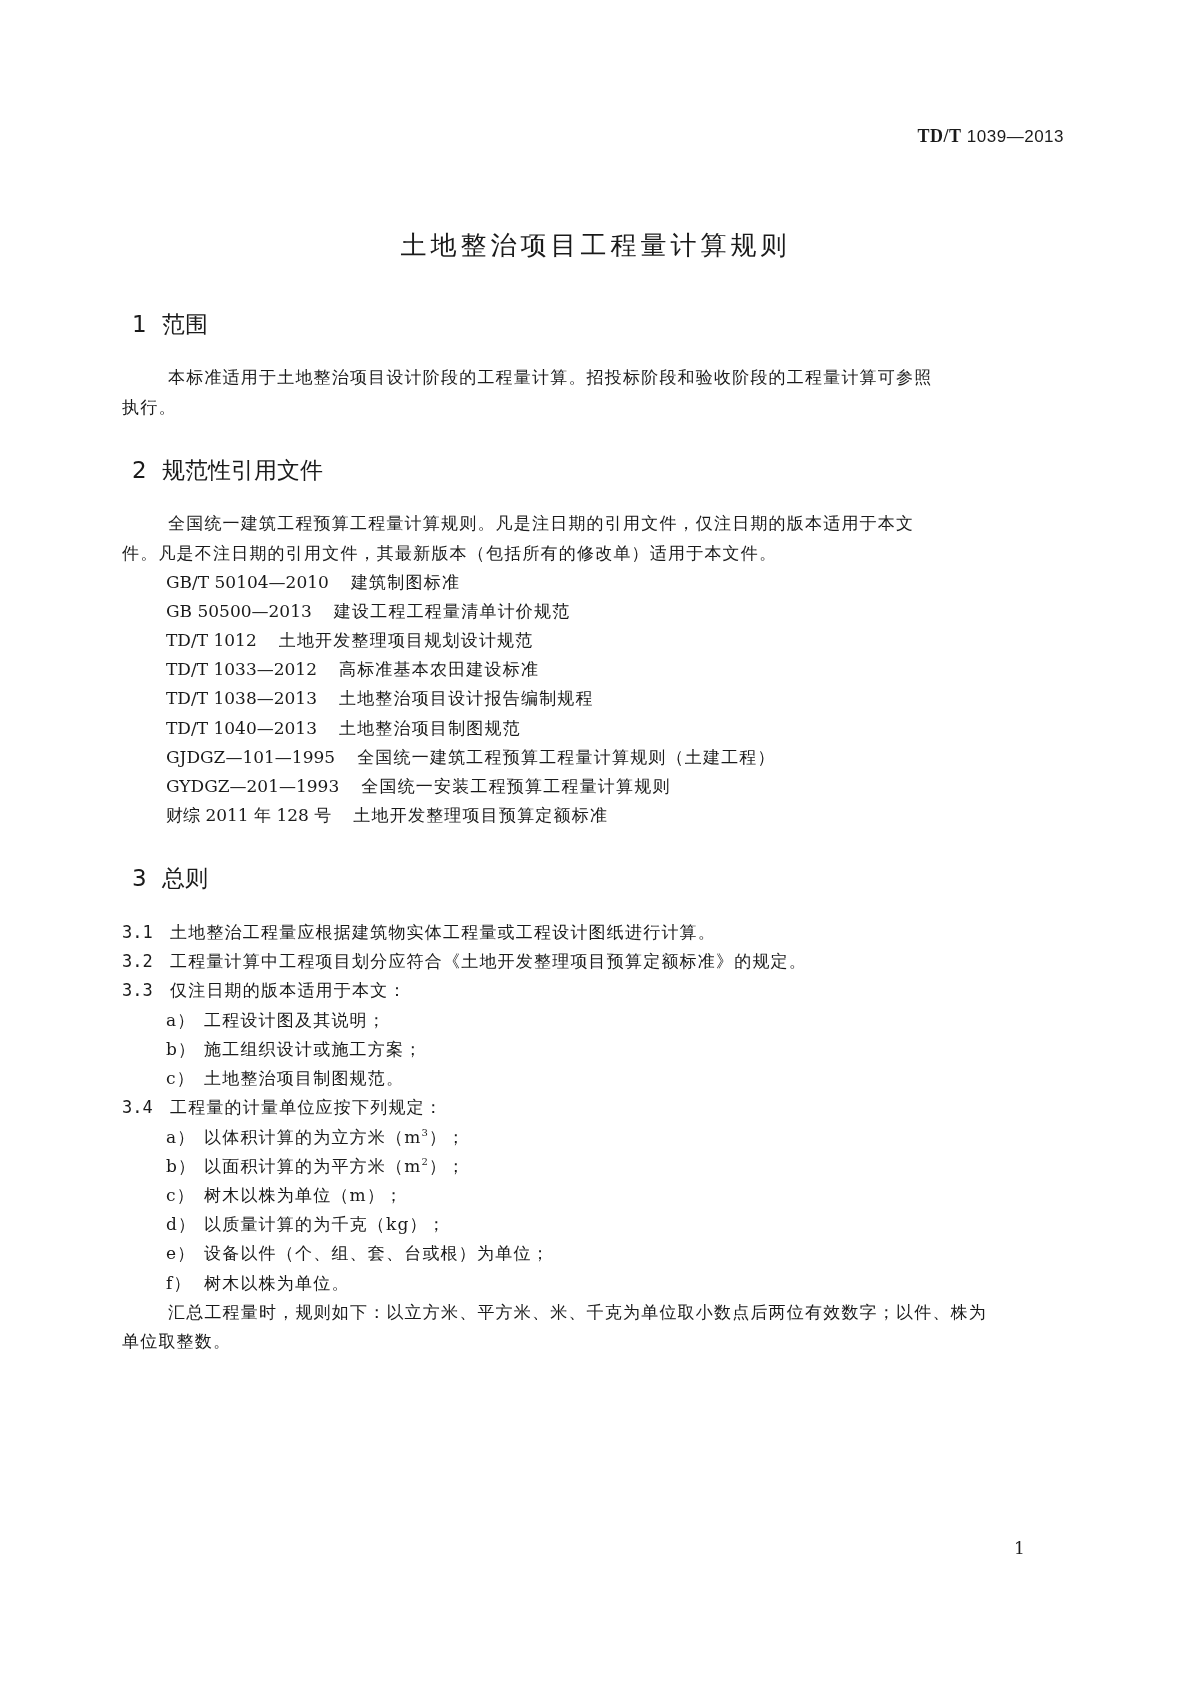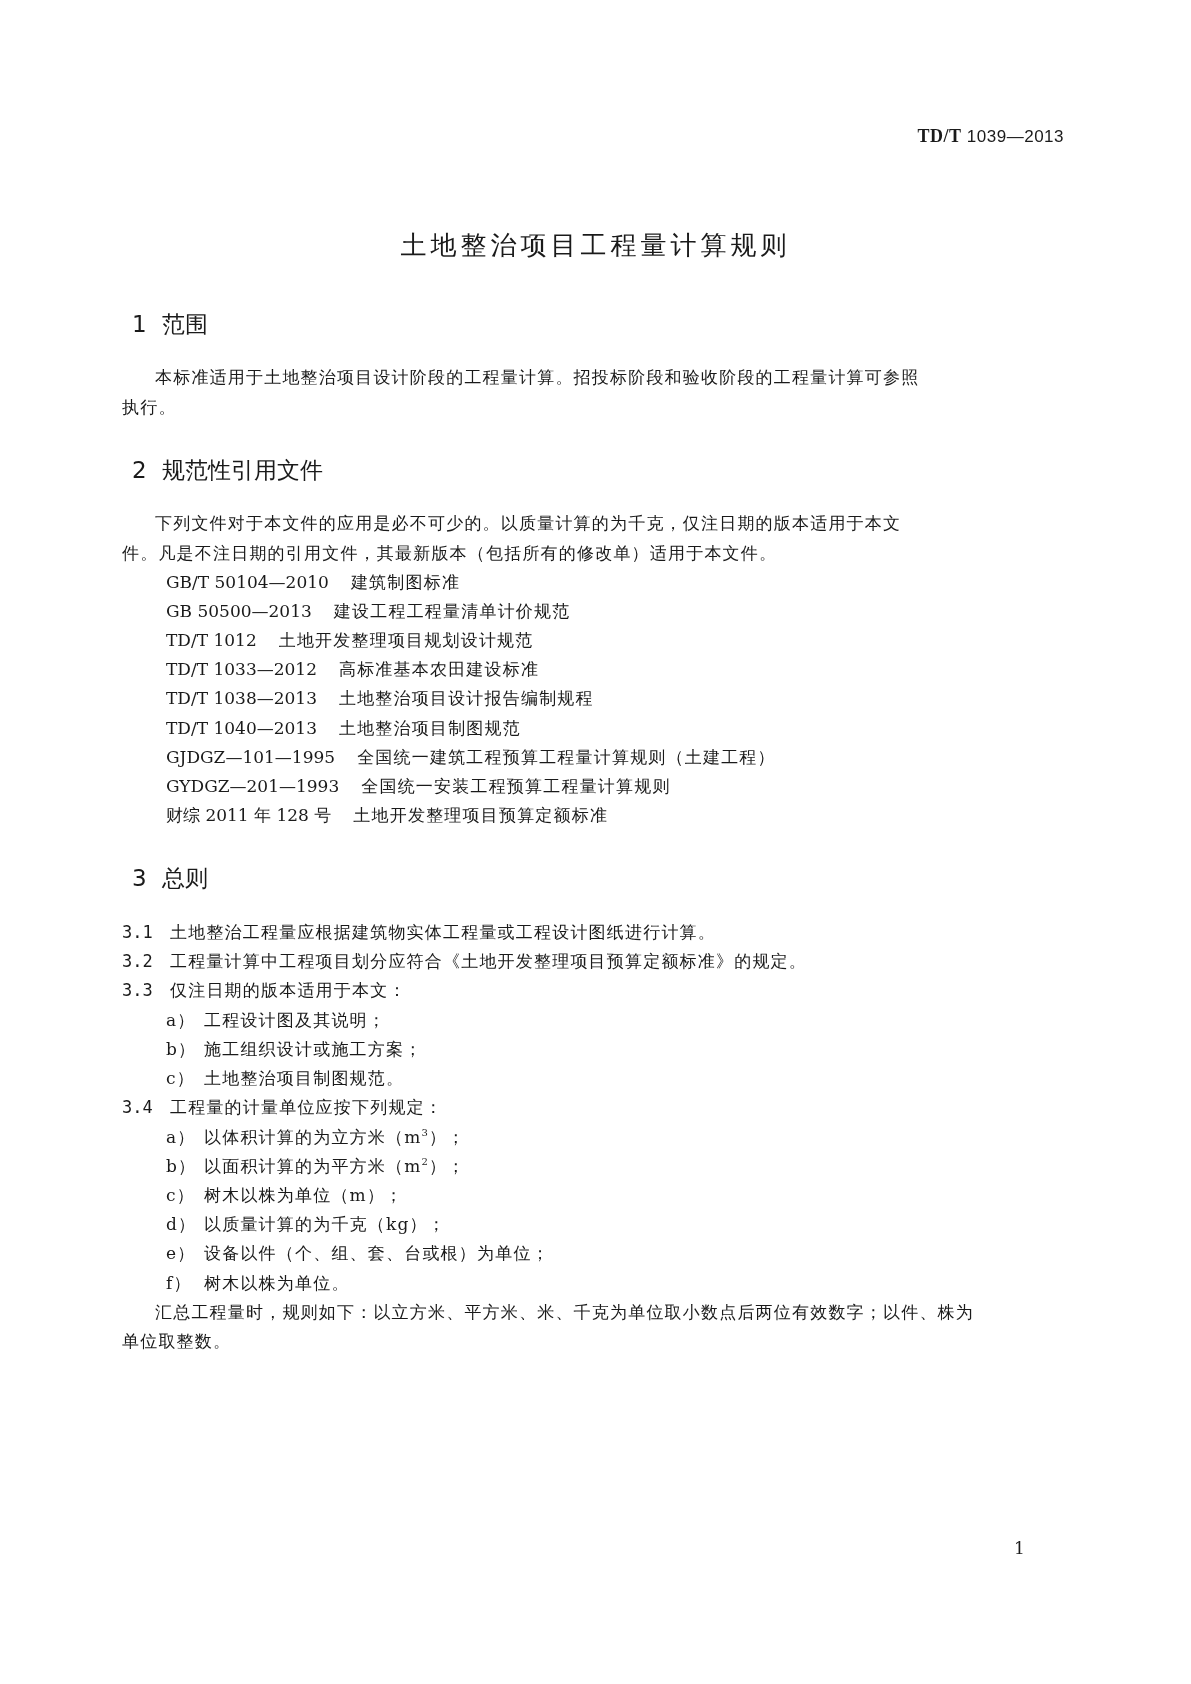--- a/index.html
+++ b/index.html
@@ -57,21 +57,21 @@
       display: inline-block;
       width: 30px;
     }
     .line {
       position: absolute;
       font-size: 17px;
       line-height: 20px;
       white-space: nowrap;
       letter-spacing: 1.2px;
     }
-    .para-indent { left: 155px; }
+    .para-indent { left: 168px; }
     .para-flush { left: 122px; }
     .ref-item { left: 166px; }
     .clause { left: 122px; }
     .clause .cnum {
       display: inline-block;
       width: 48px;
       font-family: "DejaVu Sans Mono", "Liberation Mono", monospace;
       font-size: 17px;
       letter-spacing: 0;
     }
@@ -107,21 +107,21 @@
 
   <div class="section-heading" style="top:309px;">
     <span class="num">1</span><span>范围</span>
   </div>
   <div class="line para-indent" style="top:367px;">本标准适用于土地整治项目设计阶段的工程量计算。招投标阶段和验收阶段的工程量计算可参照</div>
   <div class="line para-flush" style="top:397px;">执行。</div>
 
   <div class="section-heading" style="top:455px;">
     <span class="num">2</span><span>规范性引用文件</span>
   </div>
-  <div class="line para-indent" style="top:513px;">下列文件对于本文件的应用是必不可少的。以质量计算的为千克，仅注日期的版本适用于本文</div>
+  <div class="line para-indent" style="top:513px;">全国统一建筑工程预算工程量计算规则。凡是注日期的引用文件，仅注日期的版本适用于本文</div>
   <div class="line para-flush" style="top:543px;">件。凡是不注日期的引用文件，其最新版本（包括所有的修改单）适用于本文件。</div>
 
   <div class="line ref-item" style="top:572px;">
     <span class="ref-code">GB/T 50104—2010</span><span>建筑制图标准</span>
   </div>
   <div class="line ref-item" style="top:601px;">
     <span class="ref-code">GB 50500—2013</span><span>建设工程工程量清单计价规范</span>
   </div>
   <div class="line ref-item" style="top:630px;">
     <span class="ref-code">TD/T 1012</span><span>土地开发整理项目规划设计规范</span>

